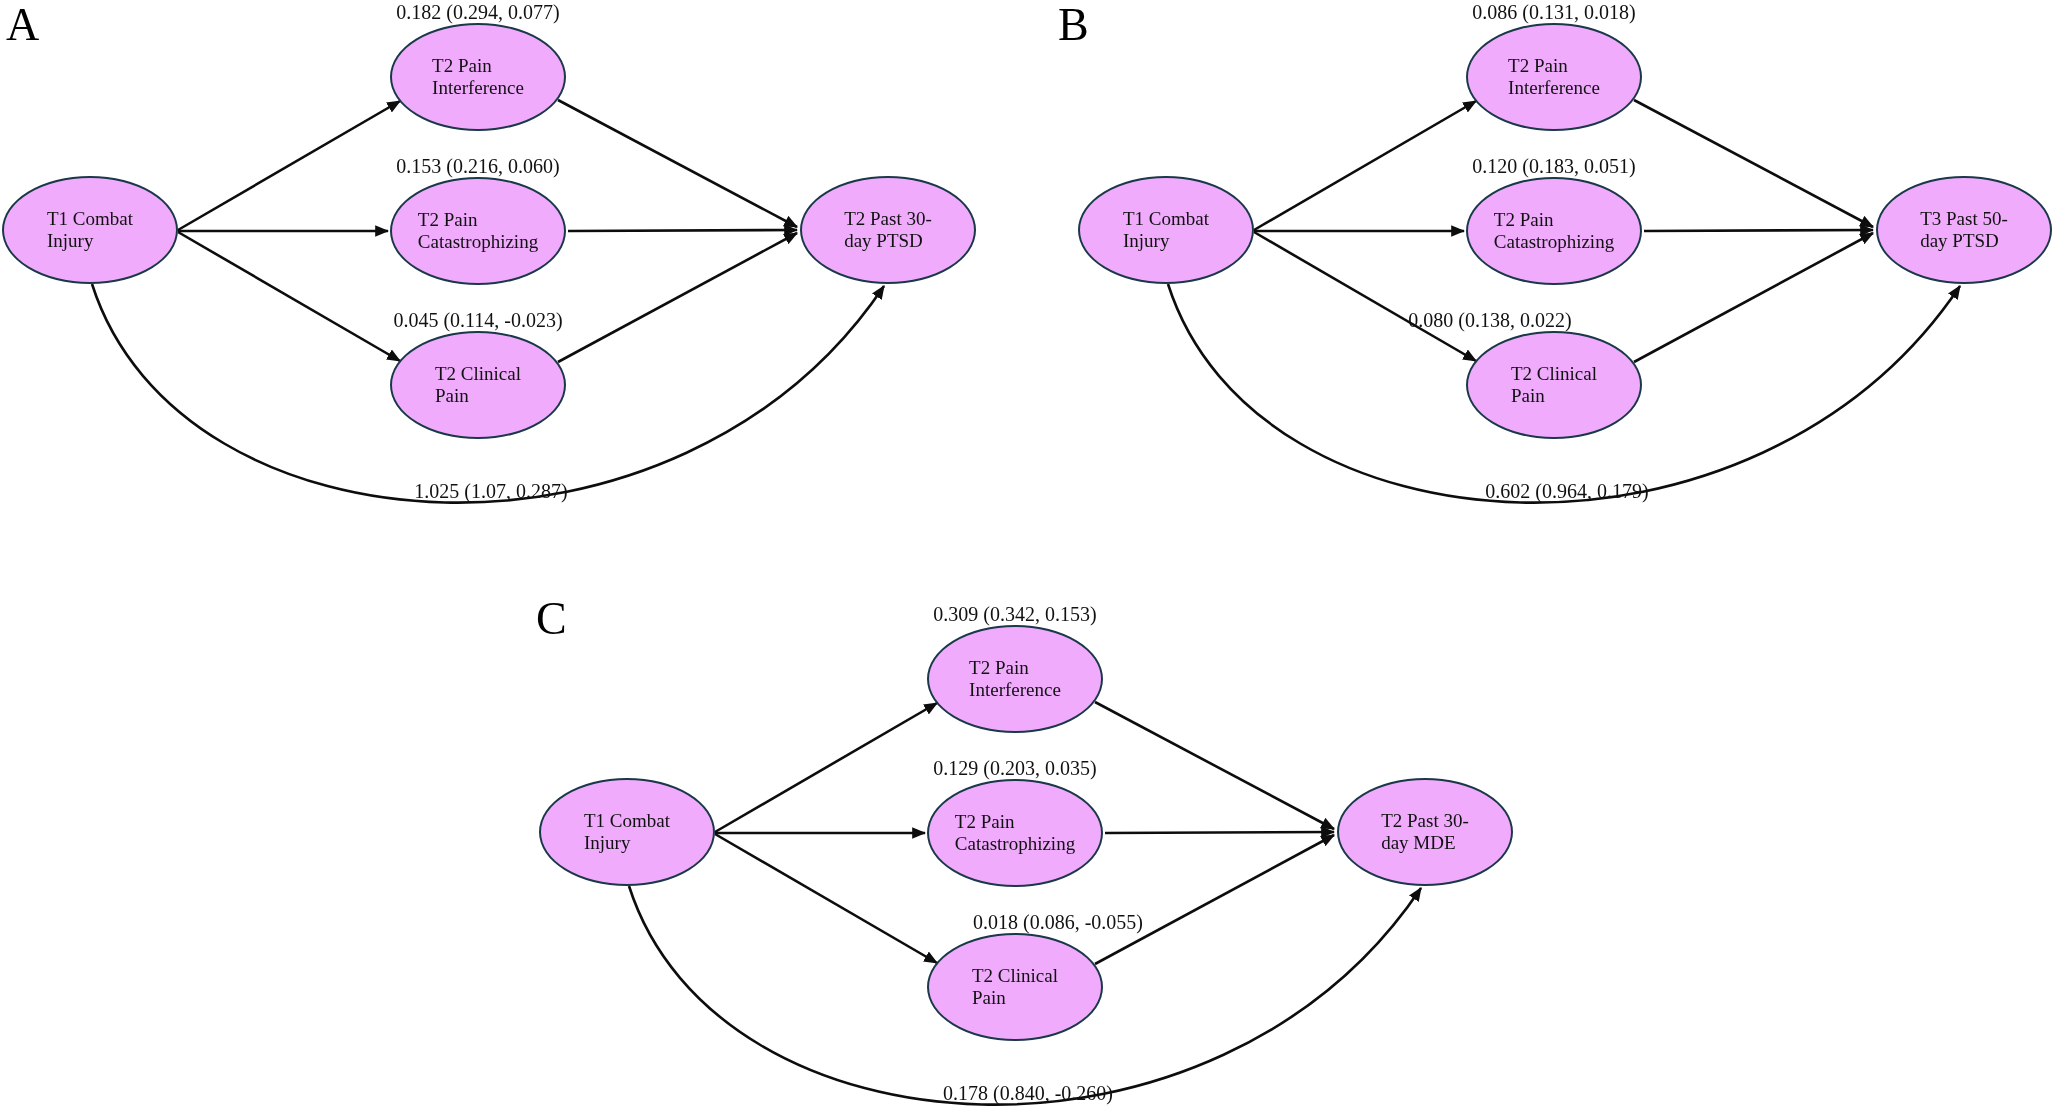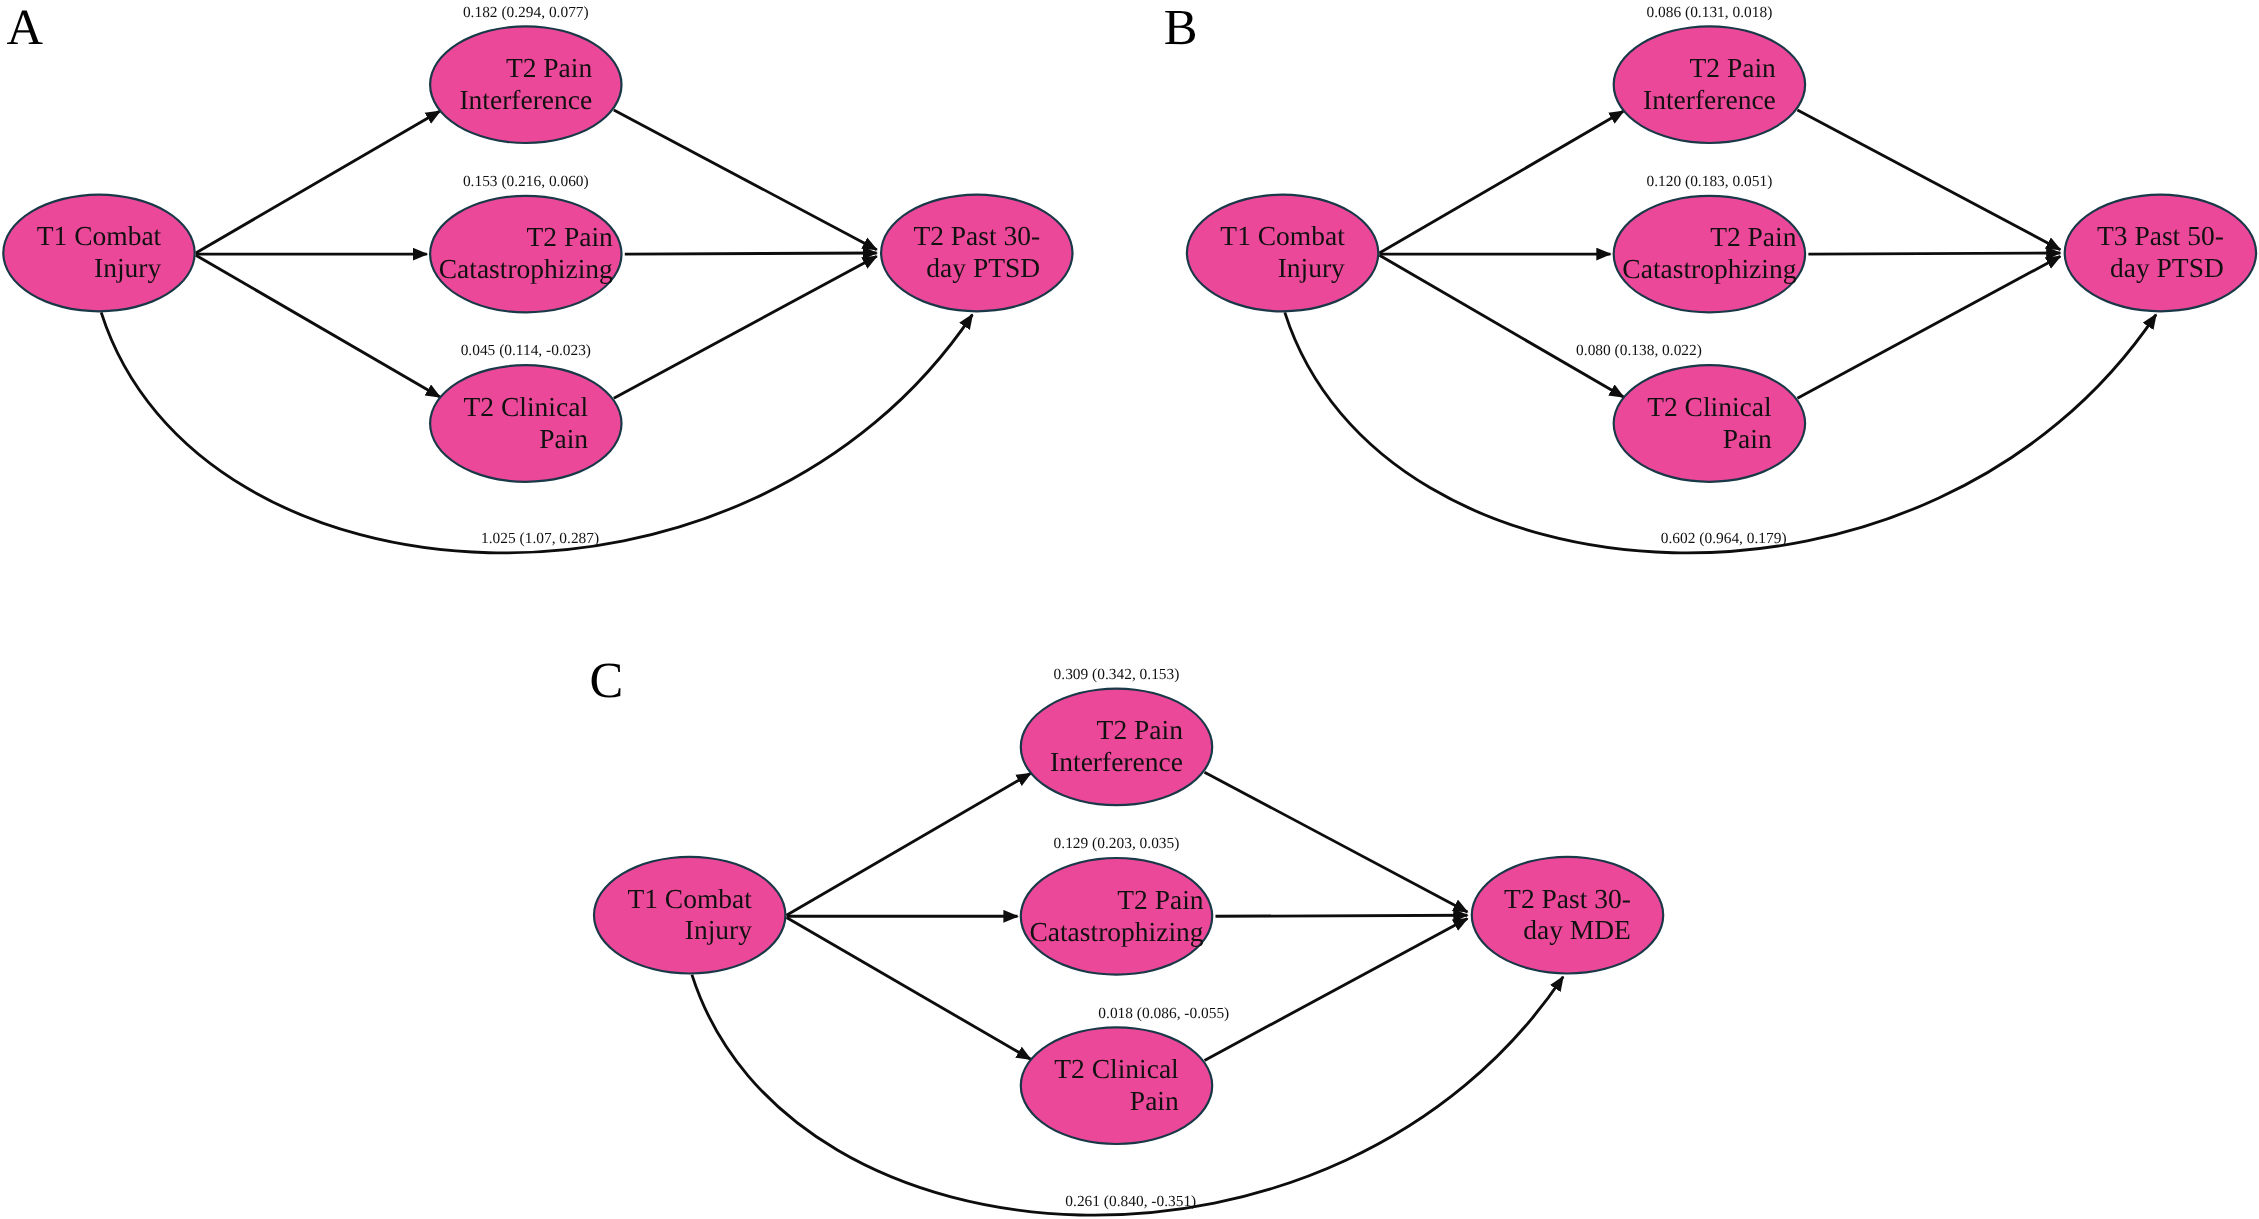--- a/index.html
+++ b/index.html
@@ -16,32 +16,32 @@
   .panel-letter{
     position:absolute;z-index:3;
     font-size:46px;line-height:1;
     color:#000;
   }
   .node{
     position:absolute;z-index:2;
     width:176px;height:108px;
     border:2.5px solid #1a3948;
     border-radius:50%;
-    background:#ec4899;
+    background:#f0abfc;
     display:flex;align-items:center;justify-content:center;
-    text-align:right;
-    font-size:25px;line-height:1.18;
+    text-align:left;
+    font-size:19px;line-height:1.18;
     white-space:pre-line;
     box-sizing:border-box;
   }
   .coef{
     position:absolute;z-index:2;
     width:320px;height:20px;
     text-align:center;
-    font-size:14px;line-height:20px;
+    font-size:20px;line-height:20px;
     white-space:nowrap;
   }
 </style>
 </head>
 <body>
 
 <div id="figure">
 
   <svg id="edges" width="2054" height="1108" viewBox="0 0 2054 1108">
     <defs>
@@ -117,15 +117,15 @@
   <div class="node" style="left:927px;top:625px">T2 Pain
 Interference</div>
   <div class="coef" style="left:855px;top:758px">0.129 (0.203, 0.035)</div>
   <div class="node" style="left:927px;top:779px">T2 Pain
 Catastrophizing</div>
   <div class="coef" style="left:898px;top:912px">0.018 (0.086, -0.055)</div>
   <div class="node" style="left:927px;top:933px">T2 Clinical
 Pain</div>
   <div class="node" style="left:1337px;top:778px">T2 Past 30-
 day MDE</div>
-  <div class="coef" style="left:868px;top:1083px">0.261 (0.840, -0.351)</div>
+  <div class="coef" style="left:868px;top:1083px">0.178 (0.840, -0.260)</div>
 
 </div>
 
 </body></html>

